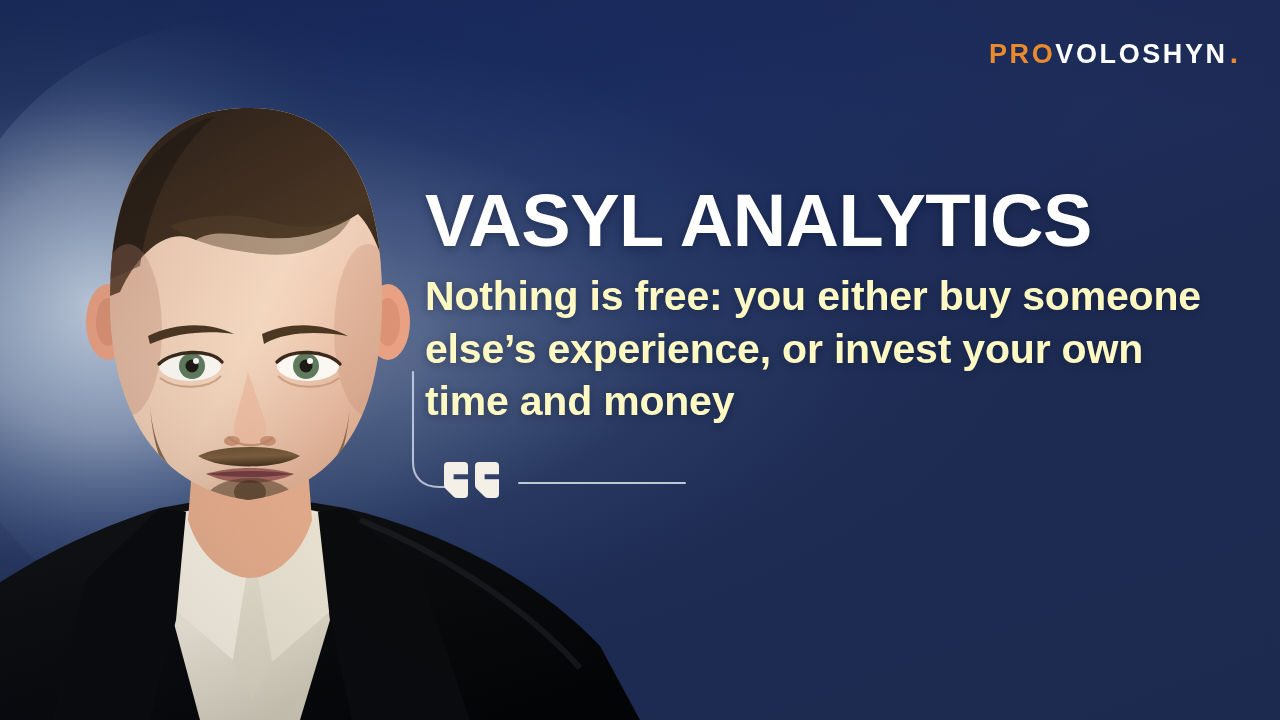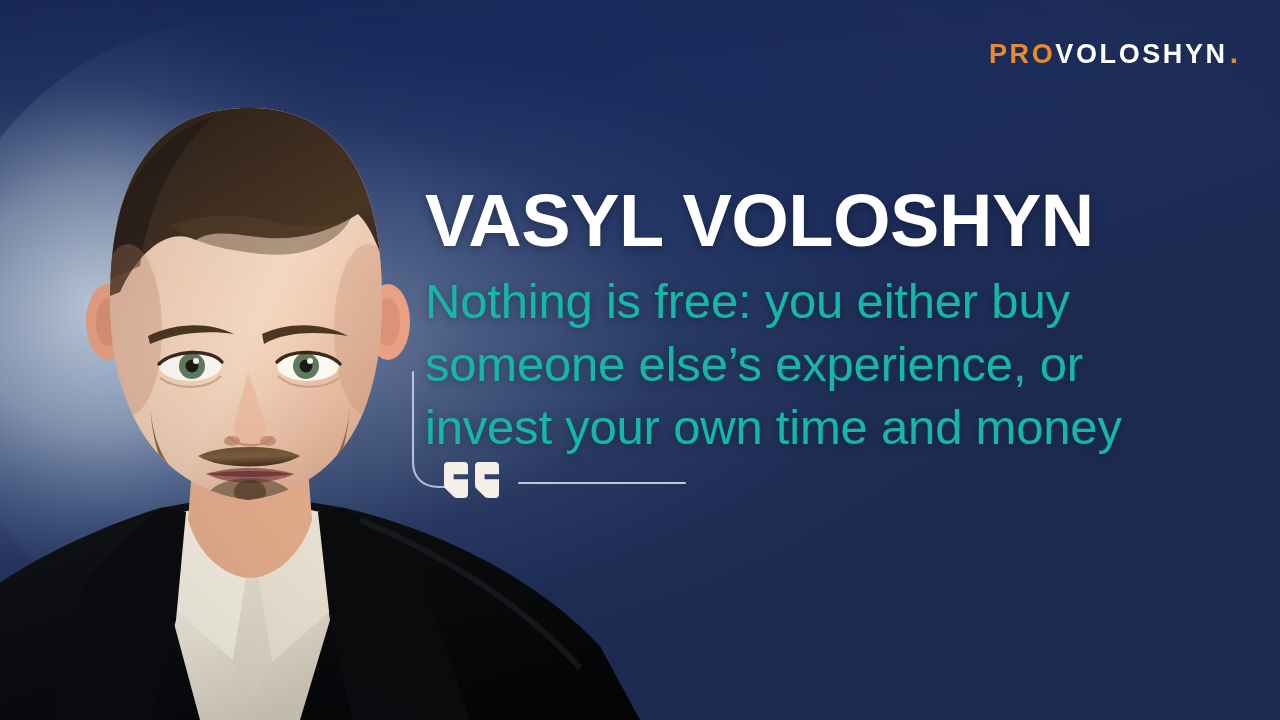--- a/index.html
+++ b/index.html
@@ -86,23 +86,23 @@
     color: #ffffff;
     font-size: 74px;
     font-weight: 700;
     letter-spacing: -0.5px;
     line-height: 1.02;
     white-space: nowrap;
     margin: 0 0 12px 0;
     text-shadow: 0 2px 10px rgba(6,12,30,0.35);
   }
   .quote {
-    color: #14b8a6;
-    font-size: 49px;
-    font-weight: 400;
+    color: #fef9c3;
+    font-size: 41px;
+    font-weight: 700;
     line-height: 1.28;
     letter-spacing: -0.2px;
     margin: 0;
     max-width: 790px;
     text-shadow: 0 2px 9px rgba(6,12,30,0.30);
   }
 
   
   .bracket {
     position: absolute;
@@ -292,21 +292,21 @@
 
   <div class="bg-vig"></div>
 
   <div class="logo">
     <span class="pro">PRO</span>
     <span class="anal">VOLOSHYN</span>
     <span class="dot">.</span>
   </div>
 
   <div class="text-block">
-    <h1 class="name">VASYL VOLOSHYN</h1>
+    <h1 class="name">VASYL ANALYTICS</h1>
     <p class="quote">Nothing is free: you either buy someone else’s experience, or invest your own time and money</p>
   </div>
 
   <div class="bracket">
     <svg width="130" height="125" viewBox="0 0 130 125" xmlns="http://www.w3.org/2000/svg">
       <path d="M8 2 L8 92 C8 108 18 117 34 117 L54 117" fill="none" stroke="#d7def0" stroke-opacity="0.78" stroke-width="2.1" stroke-linecap="round"></path>
     </svg>
   </div>
 
   <div class="quotemark">

